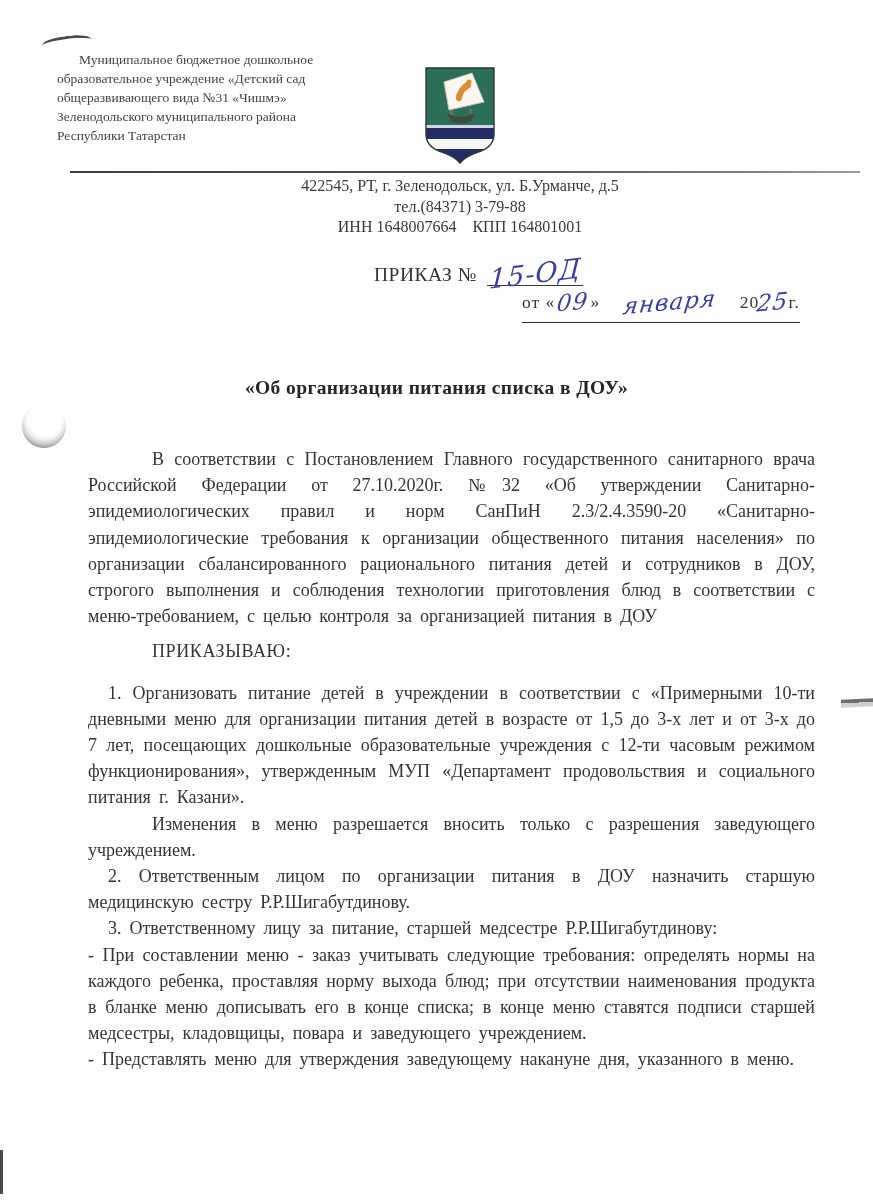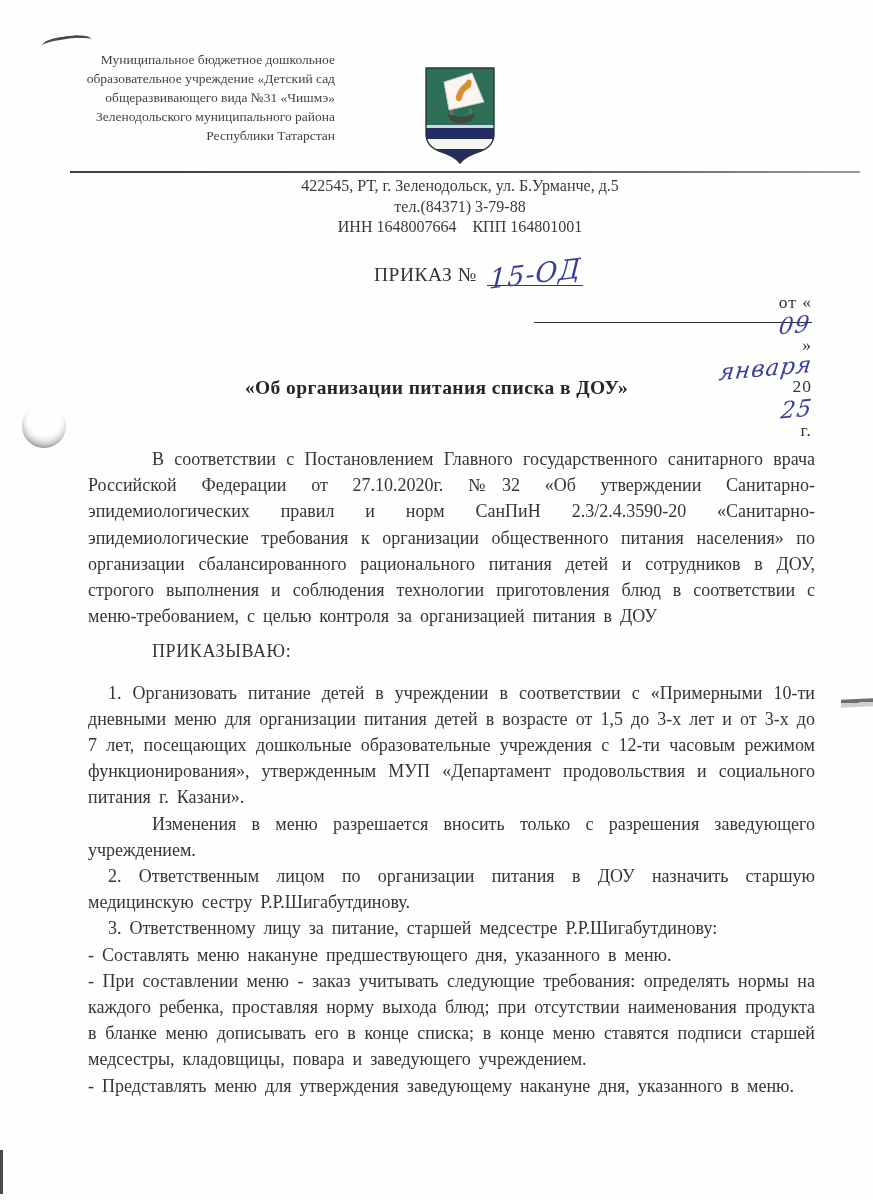--- a/index.html
+++ b/index.html
@@ -8,21 +8,21 @@
     width:873px;height:1200px;
     margin:0 auto;
     background:#fefefd;
     font-family:"Liberation Serif","DejaVu Serif",serif;
     color:#333;
     overflow:hidden;
   }
   
   .org-left{
     position:absolute;left:57px;top:50px;width:278px;
-    font-size:13.5px;line-height:19px;color:#3f4644;text-indent:22px;text-align:right;
+    font-size:13.5px;line-height:19px;color:#3f4644;text-indent:22px;
   }
   .org-right{
     position:absolute;left:540px;top:52px;width:326px;
     font-size:14px;line-height:20px;color:#3f4644;text-indent:22px;
   }
   .emblem{position:absolute;left:423px;top:66px;width:74px;height:100px;}
   .rule{
     position:absolute;left:70px;top:171px;width:790px;height:2px;
     background:linear-gradient(to right,#3e3e3e 0%,#555 60%,#9a9a9a 100%);
   }
@@ -45,24 +45,24 @@
   }
   .hw{
     font-family:"DejaVu Serif","Liberation Serif",serif;
     font-style:italic;color:#3a3f9c;
   }
   .order-number-slot .hw{
     position:absolute;left:2px;bottom:-4px;font-size:27px;
     transform:rotate(-7deg) skewX(-10deg);letter-spacing:1px;white-space:nowrap;
   }
   .date-line{
-    position:absolute;left:534px;top:292px;width:278px;height:30px;
+    position:absolute;left:522px;top:292px;width:278px;height:30px;
     border-bottom:1.8px solid #2f2f2f;
-    display:flex;align-items:flex-end;
-    font-size:17.5px;color:#343434;letter-spacing:1px;flex-direction:column;
+    display:flex;align-items:flex-start;
+    font-size:17.5px;color:#343434;letter-spacing:1px;
   }
   .date-line .printed{padding-bottom:2px;}
   .date-line .hw{font-size:23px;line-height:20px;transform:rotate(-5deg) skewX(-12deg);}
   .date-line .hw-day{margin:0 2px 0 2px;}
   .date-line .hw-month{flex:1;text-align:center;margin-bottom:-2px;white-space:nowrap;}
   .date-line .hw-year{margin-left:-2px;margin-bottom:1px;}
   
   .doc-title{
     position:absolute;left:0;top:377px;width:873px;text-align:center;
     font-size:19.5px;font-weight:bold;color:#262626;letter-spacing:0.4px;
@@ -165,18 +165,17 @@
 
   <div class="doc-title">«Об организации питания списка в ДОУ»</div>
 
   <div class="body-text">
     <p class="ind-big">В соответствии с Постановлением Главного государственного санитарного врача Российской Федерации от 27.10.2020г. №32 «Об утверждении Санитарно-эпидемиологических правил и норм СанПиН 2.3/2.4.3590-20 «Санитарно-эпидемиологические требования к организации общественного питания населения» по организации сбалансированного рационального питания детей и сотрудников в ДОУ, строгого выполнения и соблюдения технологии приготовления блюд в соответствии с меню-требованием, с целью контроля за организацией питания в ДОУ</p>
     <p class="resolution">ПРИКАЗЫВАЮ:</p>
     <p class="ind-sm">1. Организовать питание детей в учреждении в соответствии с «Примерными 10-ти дневными меню для организации питания детей в возрасте от 1,5 до 3-х лет и от 3-х до 7 лет, посещающих дошкольные образовательные учреждения с 12-ти часовым режимом функционирования», утвержденным МУП «Департамент продовольствия и социального питания г. Казани».</p>
     <p class="ind-big">Изменения в меню разрешается вносить только с разрешения заведующего учреждением.</p>
     <p class="ind-sm">2. Ответственным лицом по организации питания в ДОУ назначить старшую медицинскую сестру Р.Р.Шигабутдинову.</p>
     <p class="ind-sm">3. Ответственному лицу за питание, старшей медсестре Р.Р.Шигабутдинову:</p>
-    <p>- Составлять меню накануне предшествующего дня, указанного в меню.</p>
     <p>- При составлении меню - заказ учитывать следующие требования: определять нормы на каждого ребенка, проставляя норму выхода блюд; при отсутствии наименования продукта в бланке меню дописывать его в конце списка; в конце меню ставятся подписи старшей медсестры, кладовщицы, повара и заведующего учреждением.</p>
     <p>- Представлять меню для утверждения заведующему накануне дня, указанного в меню.</p>
   </div>
 
 </div>
 
 </body></html>

